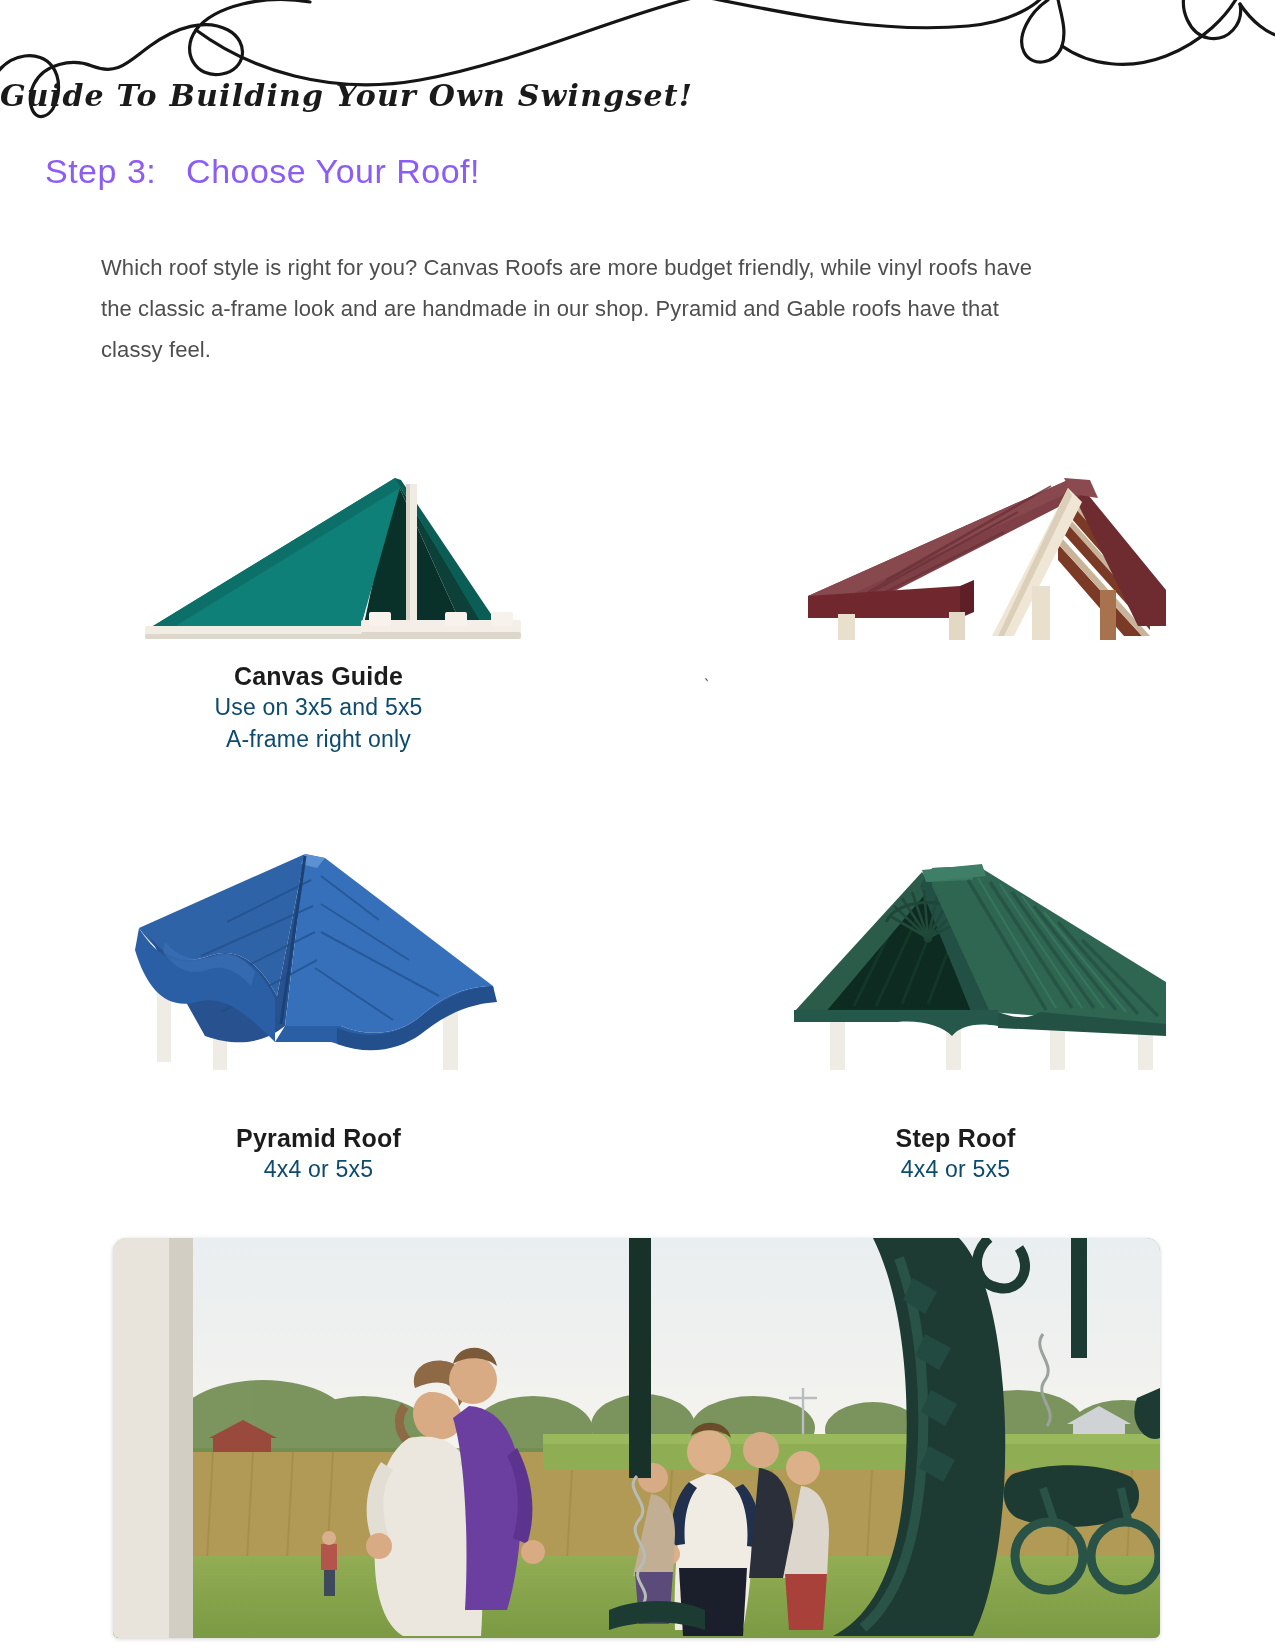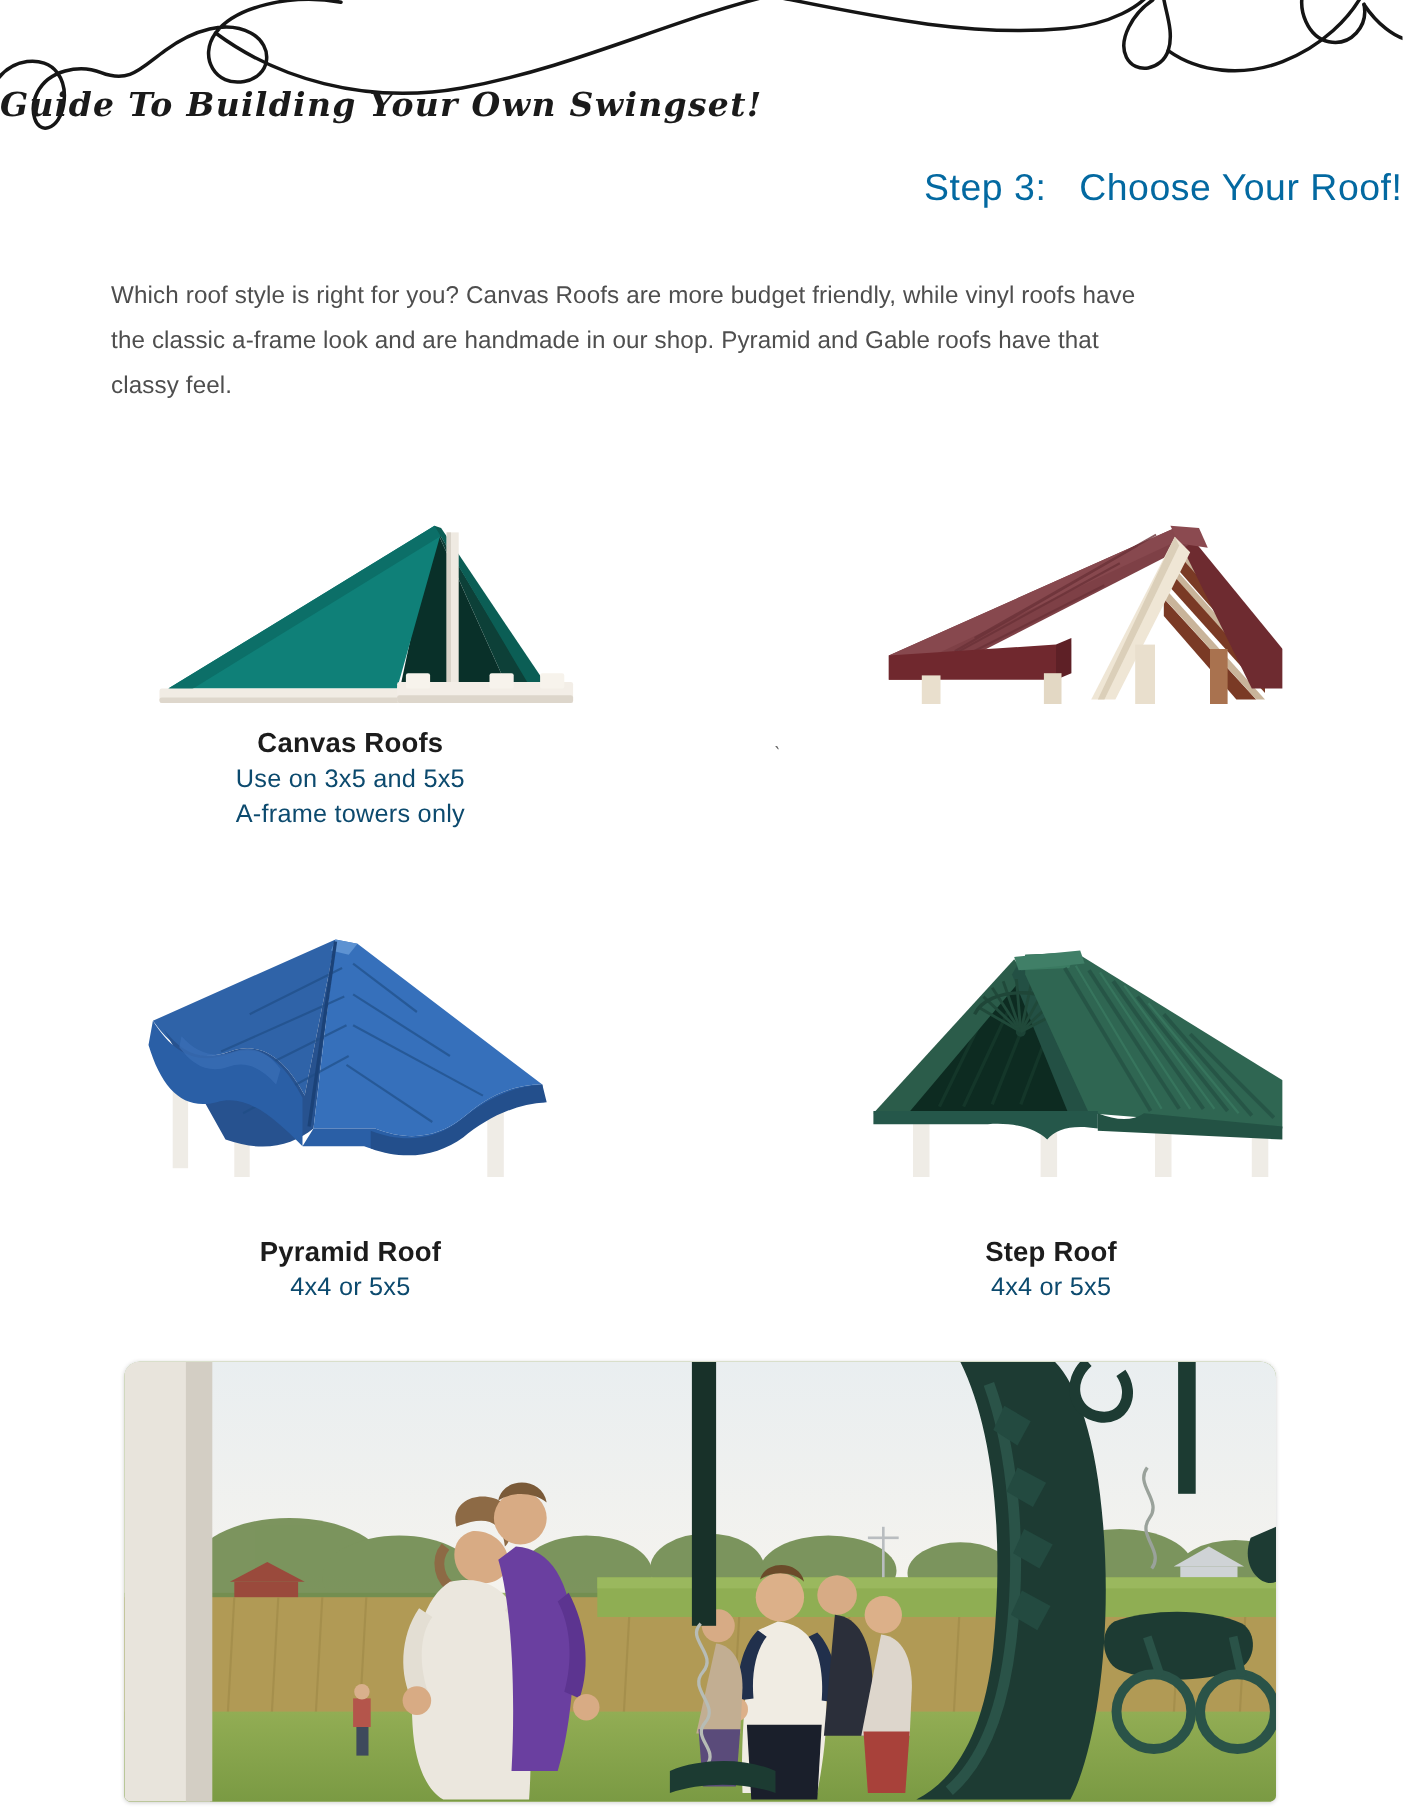--- a/index.html
+++ b/index.html
@@ -24,26 +24,26 @@
     position:absolute; top:78px; left:0; width:1275px;
     font-family:"DejaVu Serif", serif;
     font-style:italic;
     font-weight:700;
     font-size:30px;
     letter-spacing:1.2px;
     color:#1a1a1a;
   }
   .step-title{
     position:absolute; top:152px; left:0; width:1275px;
-    text-align:right;
+    text-align:left;
     font-family:"Liberation Sans", sans-serif;
     font-weight:300;
     font-size:34px;
     letter-spacing:0.5px;
-    color:#0369a1;
+    color:#8b5cf6;
     white-space:pre;
     padding-left:45px;
   }
 
   
   .intro{
     position:absolute; top:247px; left:101px;
     width:960px;
     font-size:22px;
     font-weight:300;
@@ -145,23 +145,23 @@
           <rect x="36" y="194" width="240" height="5" rx="2" fill="#ded7cc"></rect>
           <rect x="252" y="180" width="160" height="19" rx="2" fill="#f3eee7"></rect>
           <rect x="252" y="192" width="160" height="7" rx="2" fill="#ddd6cb"></rect>
 
           <rect x="260" y="172" width="22" height="14" rx="2" fill="#f7f3ec"></rect>
           <rect x="336" y="172" width="22" height="14" rx="2" fill="#f7f3ec"></rect>
           <rect x="382" y="172" width="22" height="14" rx="2" fill="#f7f3ec"></rect>
         </svg>
       </div>
       <div class="cap" style="margin-top:22px;">
-        <div class="cap-title">Canvas Roofs</div>
+        <div class="cap-title">Canvas Guide</div>
         <div class="cap-sub">Use on 3x5 and 5x5</div>
-        <div class="cap-sub">A-frame towers only</div>
+        <div class="cap-sub">A-frame right only</div>
       </div>
     </div>
 
     <div class="cell">
       <div class="fig">
         <svg width="420" height="200" viewBox="0 0 420 200">
 
           <path d="M318 42 L404 152 L404 196 L300 196 Z" fill="#ffffff"></path>
 
           <g>

